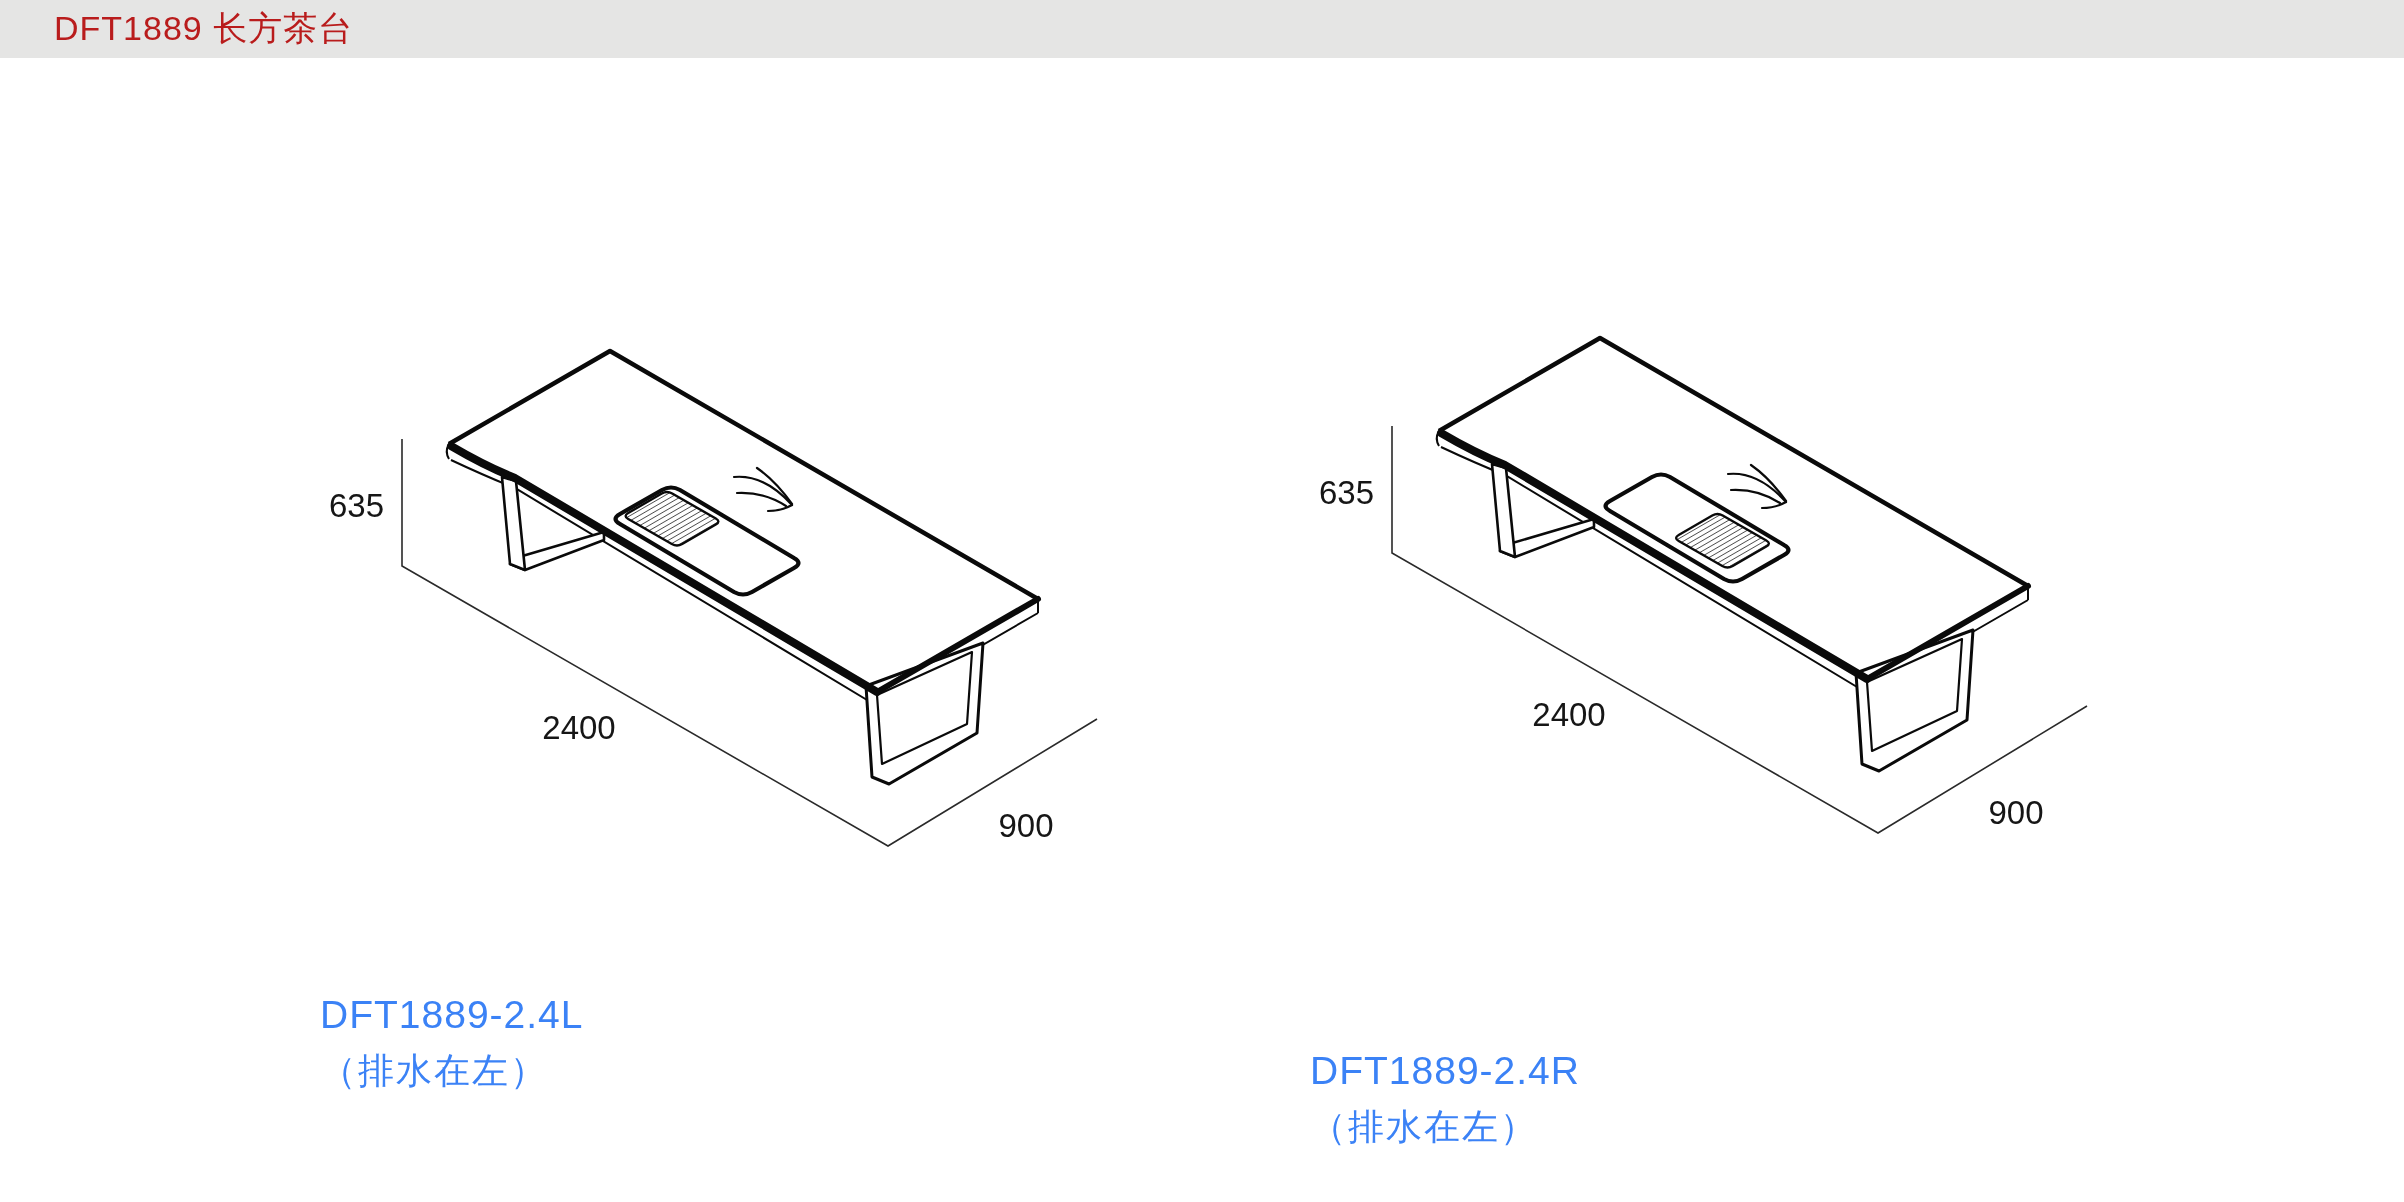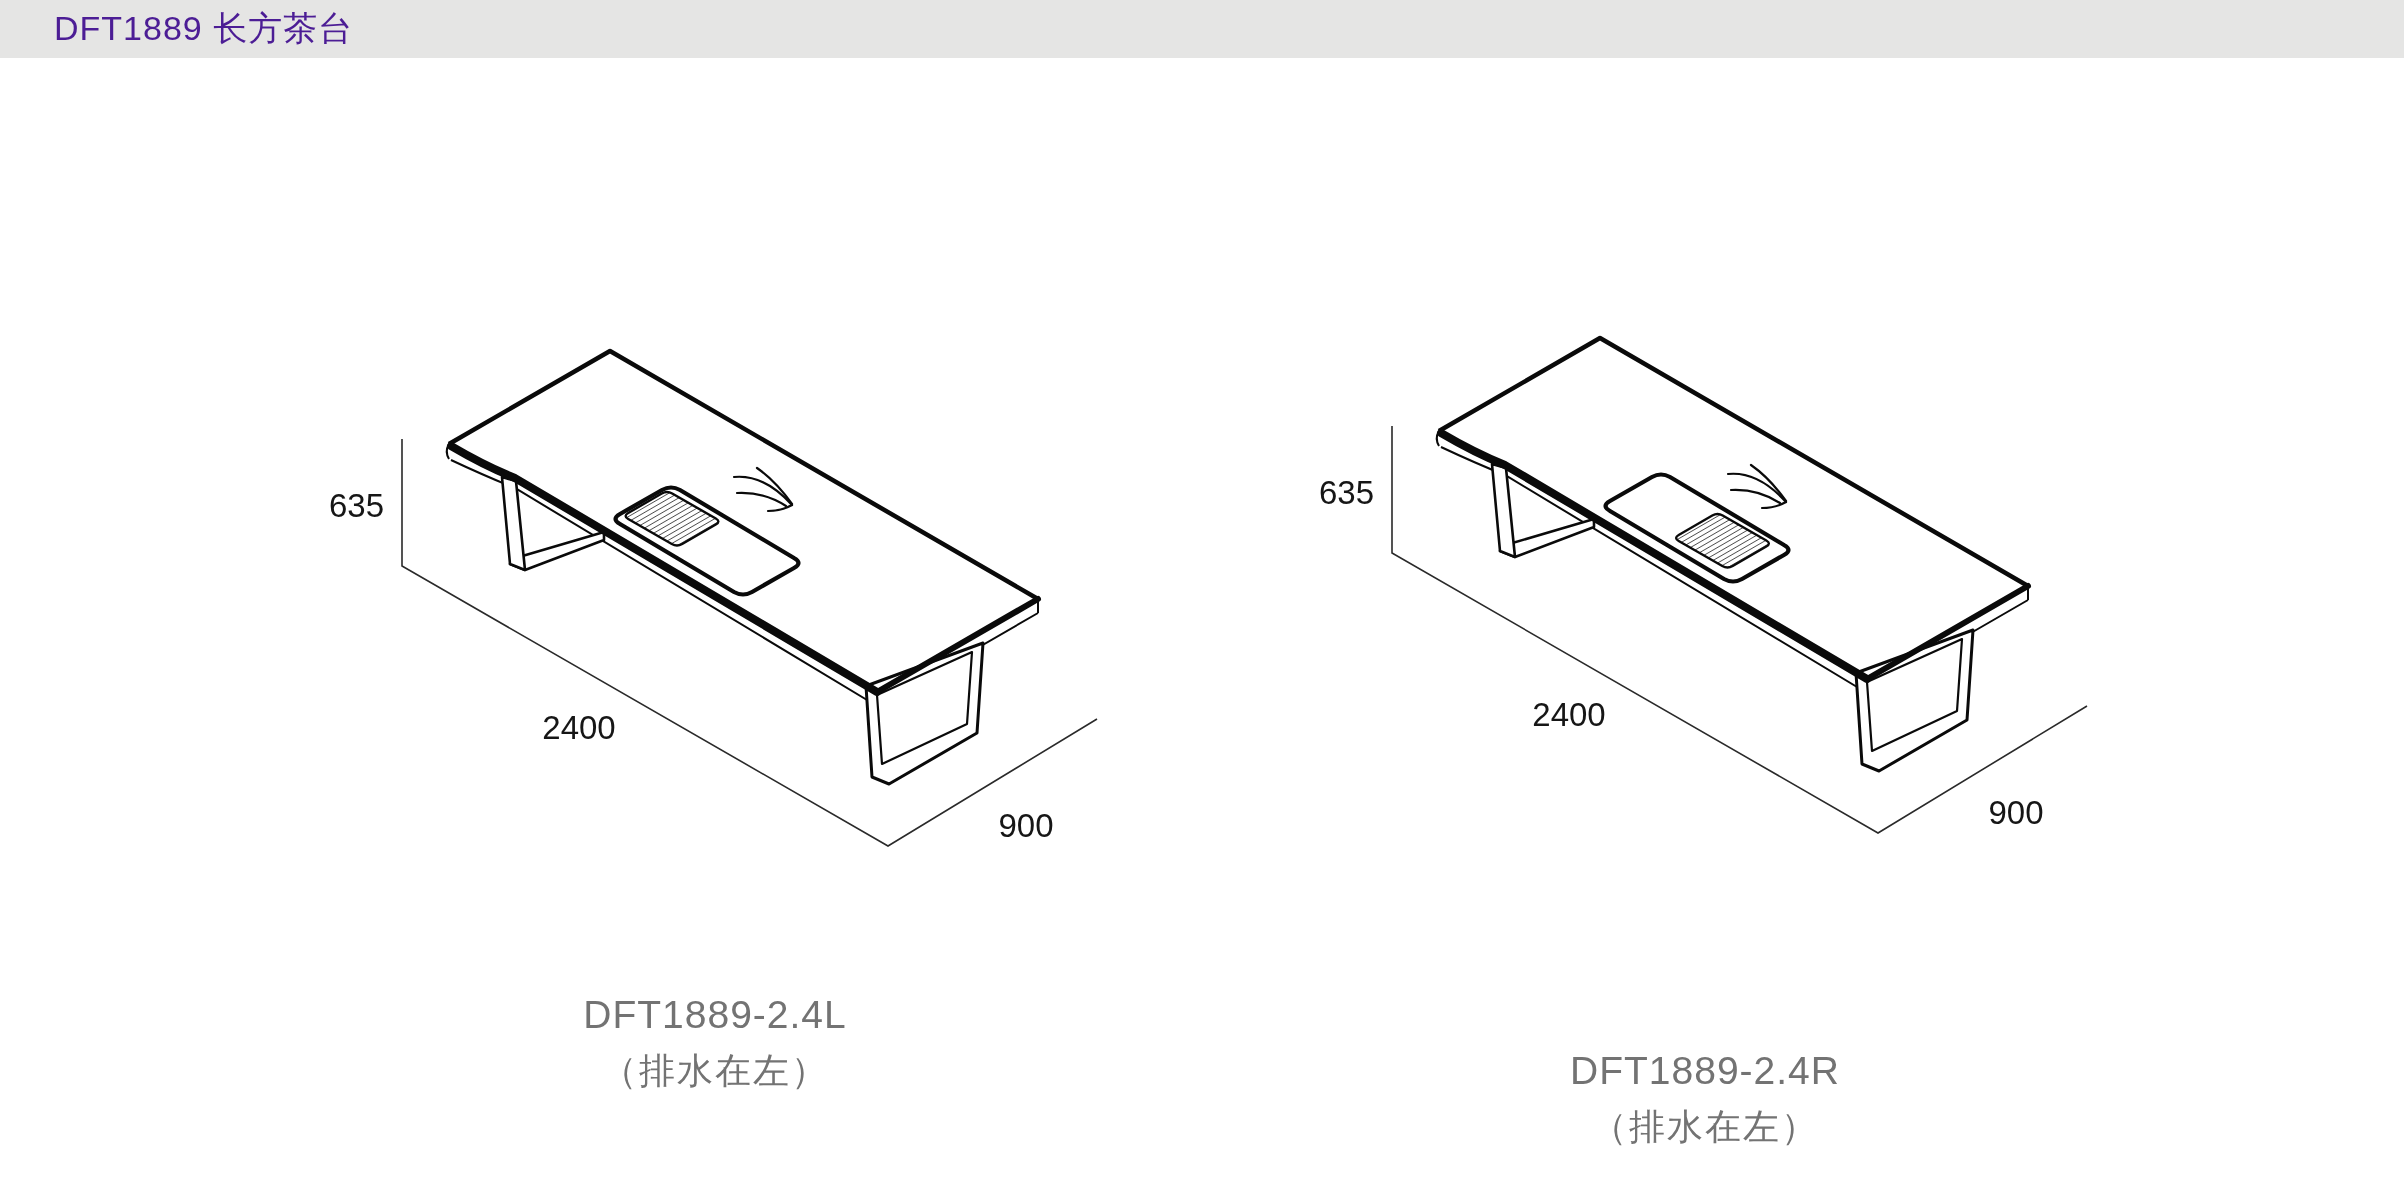--- a/index.html
+++ b/index.html
@@ -4,33 +4,33 @@
 <style>
   html,body{margin:0;padding:0;background:#ffffff;}
   body{width:2404px;height:1202px;position:relative;overflow:hidden;
        font-family:"Liberation Sans",sans-serif;}
   .page{position:absolute;inset:0;background:#ffffff;}
 
   
   .header{position:absolute;left:0;top:0;width:2404px;height:58px;
           background:#e5e5e4;display:flex;align-items:center;}
   .header .title{margin-left:54px;font-size:34px;letter-spacing:1px;
-                 color:#4c1d95;white-space:pre;}
+                 color:#b91c1c;white-space:pre;}
 
   
   .fig-svg{position:absolute;width:790px;height:560px;}
   .fig-svg.left-fig{left:320px;top:320px;}
   .fig-svg.right-fig{left:1310px;top:307px;}
 
   svg text.dim{font-family:"Liberation Sans",sans-serif;font-size:33px;fill:#161616;}
 
   svg.variant-left  .drain-right{display:none;}
   svg.variant-right .drain-left{display:none;}
 
-  .caption{position:absolute;width:790px;text-align:center;color:#737373;}
+  .caption{position:absolute;width:790px;color:#3b82f6;}
   .caption.left-cap{left:320px;top:995px;}
   .caption.right-cap{left:1310px;top:1051px;}
   .caption .model{font-size:39px;line-height:1.0;letter-spacing:1px;}
   .caption .note{font-size:36px;line-height:1.0;margin-top:19px;letter-spacing:2px;font-family:Liberation Serif, serif;}
 
   .stroke-thin{stroke:#0a0a0a;stroke-width:2;fill:none;}
   .stroke-back{stroke:#0a0a0a;stroke-width:4.5;fill:none;stroke-linejoin:round;}
   .stroke-front{stroke:#0a0a0a;stroke-width:8;fill:none;stroke-linecap:round;}
   .stroke-rightedge{stroke:#0a0a0a;stroke-width:6;fill:none;stroke-linecap:round;}
   .leg{fill:#ffffff;stroke:#0a0a0a;stroke-width:2.6;stroke-linejoin:round;}

